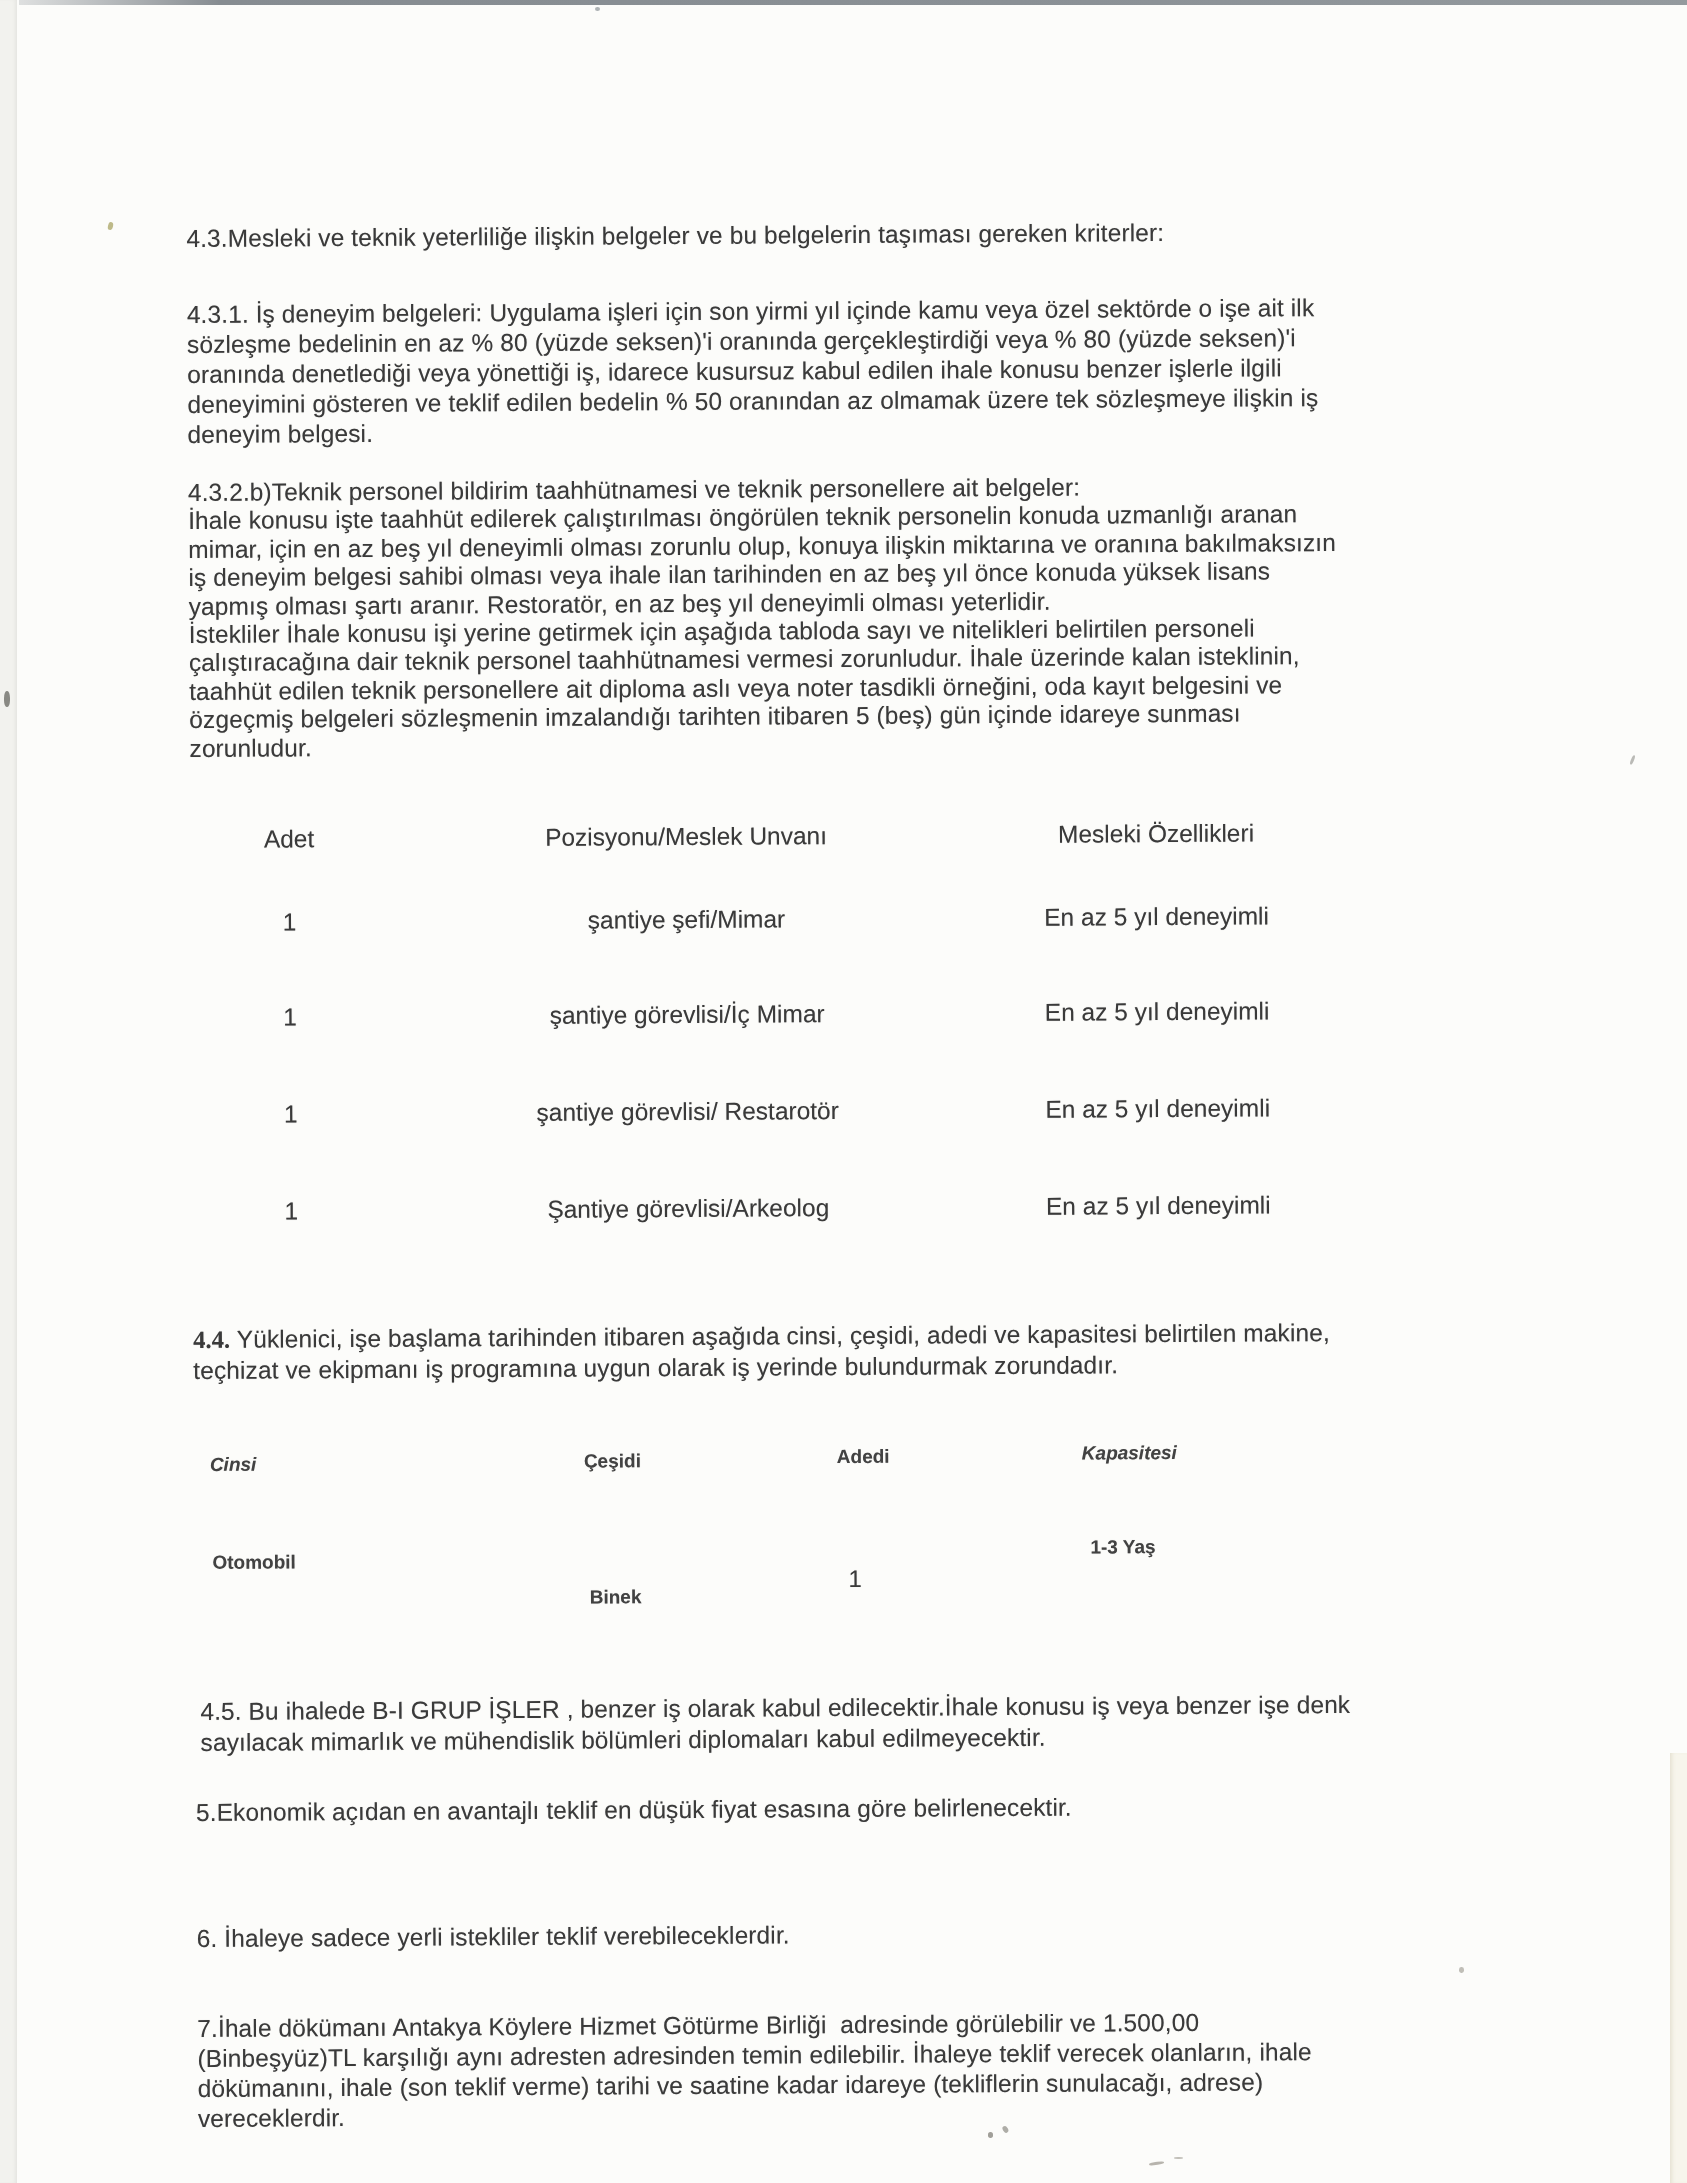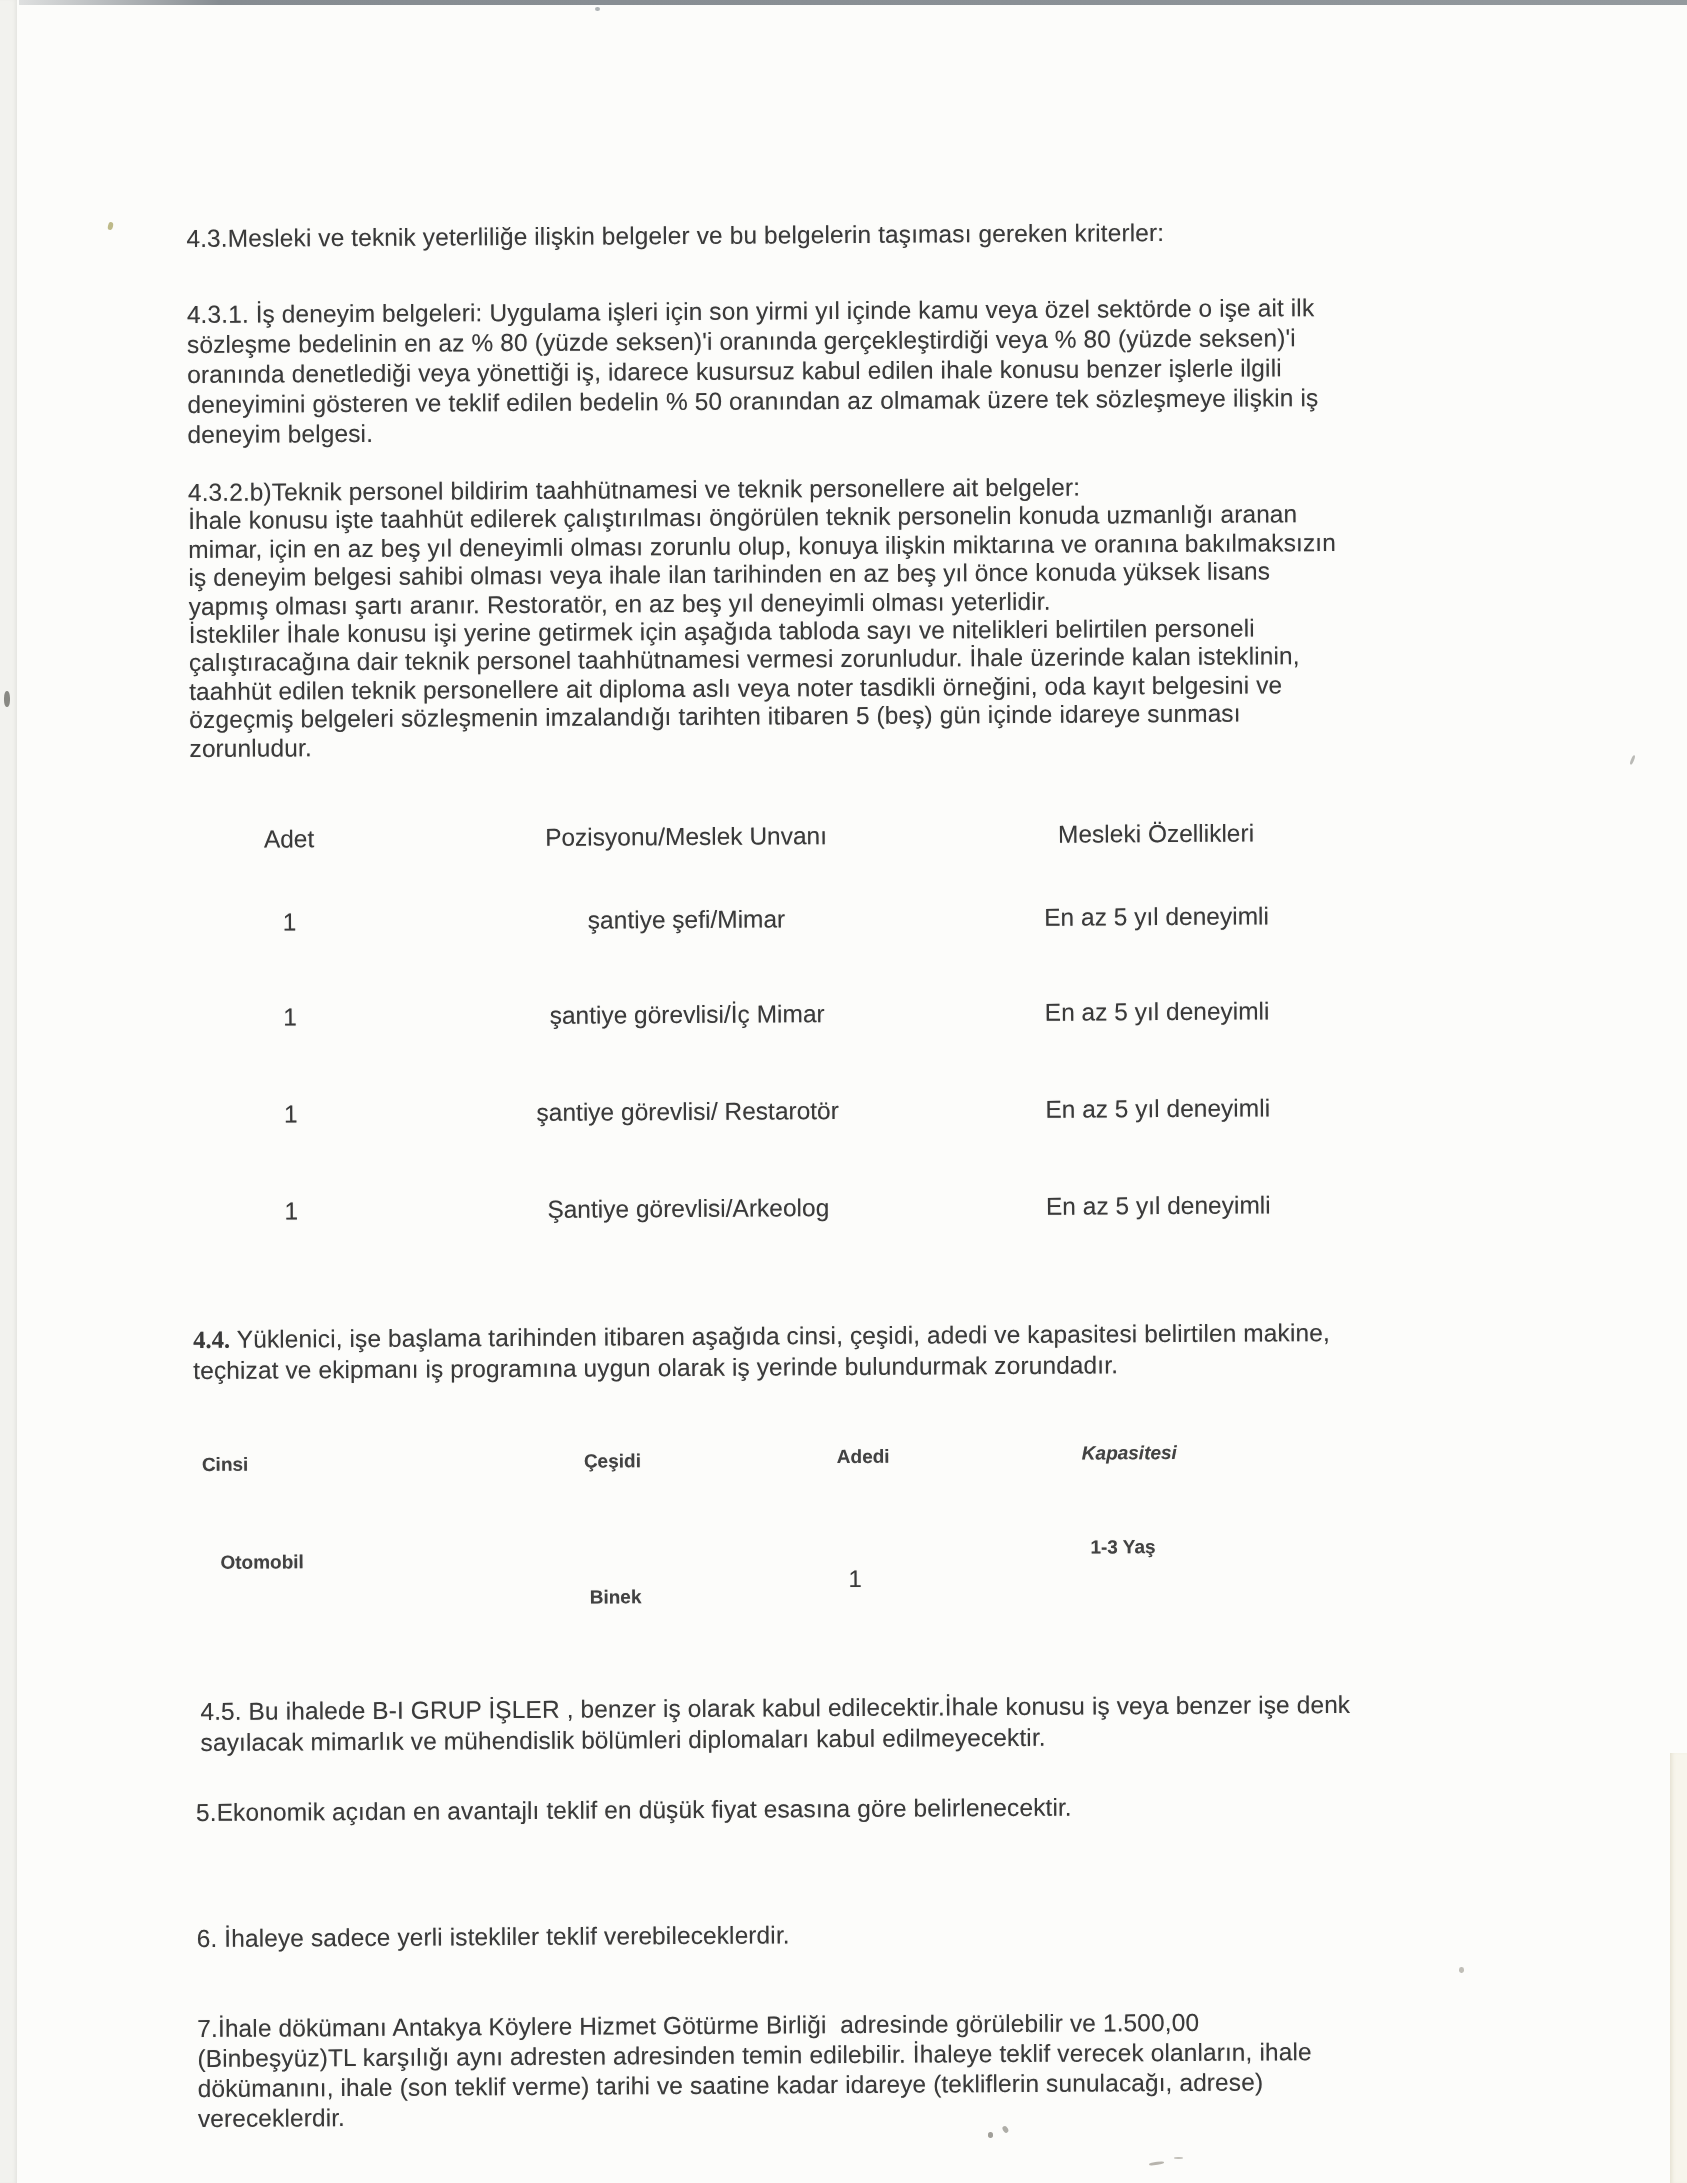--- a/index.html
+++ b/index.html
@@ -51,25 +51,25 @@
   .prow .c3{position:absolute;left:986px;width:344px;text-align:center;white-space:pre;}
   #pt-head{top:822px;}
   #pt-r0{top:905px;}
   #pt-r1{top:1000px;}
   #pt-r2{top:1097px;}
   #pt-r3{top:1194px;}
 
   
   .eq{position:absolute;font-size:19px;font-weight:700;color:#424242;white-space:pre;
     text-shadow:0 0 0.7px rgba(60,60,60,.3);}
-  #eq-h0{left:200px;top:1450px;}
+  #eq-h0{left:208px;top:1450px;font-style:italic;}
   #eq-h1{left:582px;top:1449px;}
   #eq-h2{left:835px;top:1446px;}
   #eq-h3{left:1080px;top:1444px;font-style:italic;}
-  #eq-c0{left:210px;top:1548px;margin-left:8px;}
+  #eq-c0{left:210px;top:1548px;}
   #eq-c1{left:587px;top:1545px;margin-top:40px;}
   #eq-c2{left:846px;top:1565px;font-size:24px;font-weight:400;color:#3a3a3a;}
   #eq-c3{left:1088px;top:1538px;}
 </style>
 </head>
 <body>
 
 <div class="scan-top"></div>
 <div class="scan-left"></div>
 <div class="scan-right"></div>

